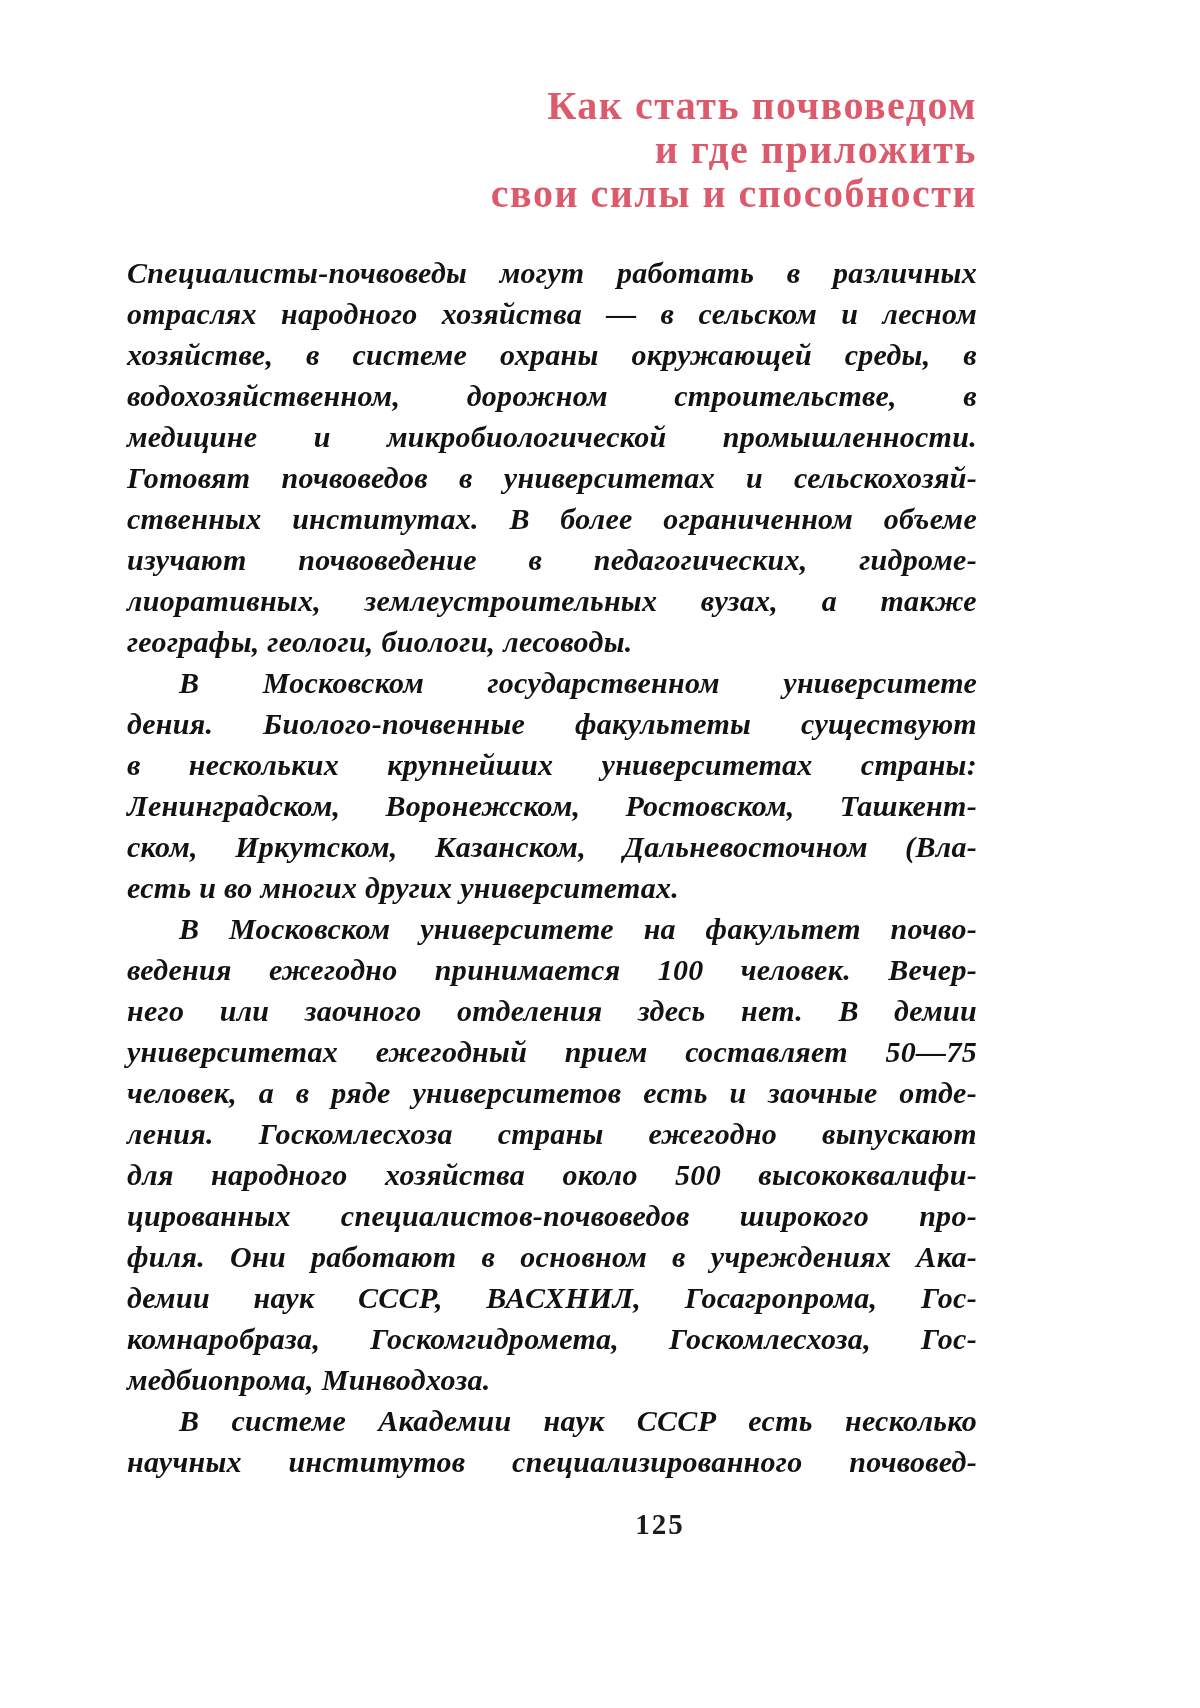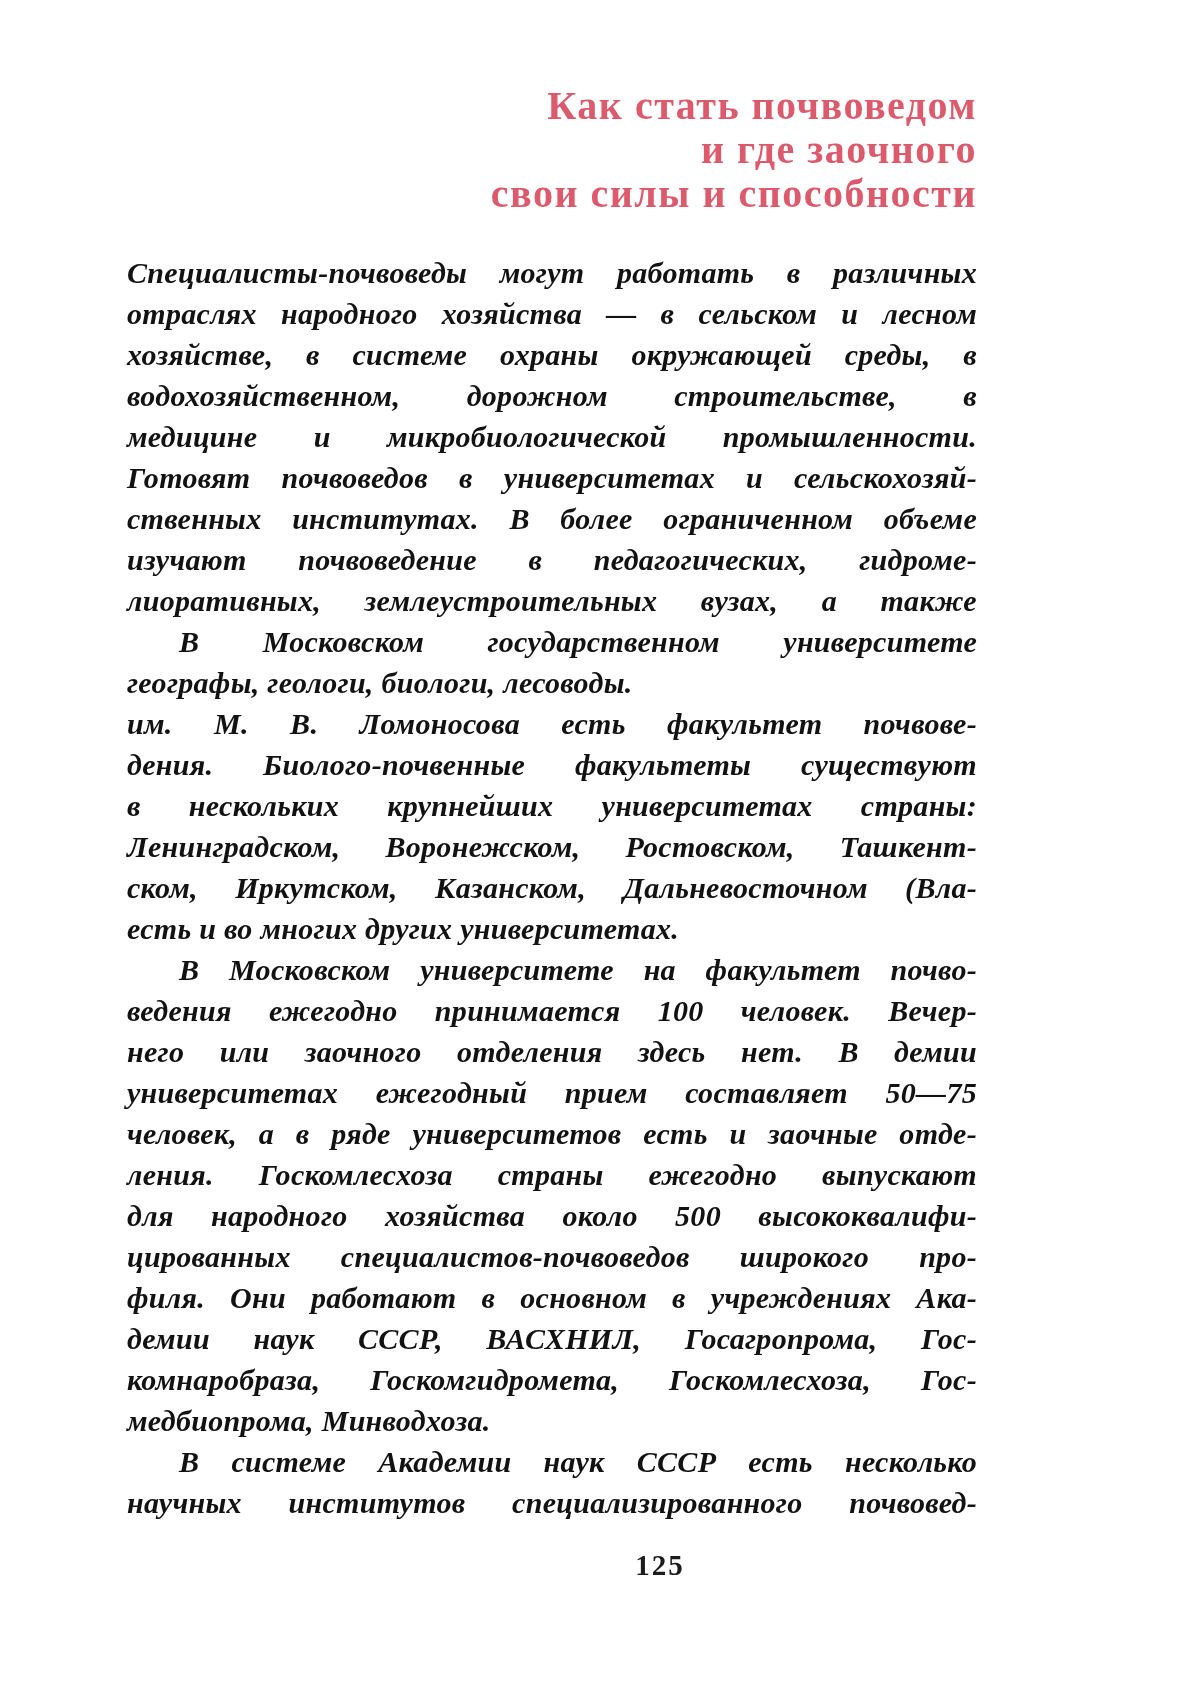--- a/index.html
+++ b/index.html
@@ -65,38 +65,37 @@
   }
 </style>
 </head>
 <body>
 
 <div class="page">
   <div class="content">
 
     <h1 class="title" style="color: rgb(220, 90, 108);">
       <span class="t-line">Как стать почвоведом</span>
-      <span class="t-line">и где заочного</span>
+      <span class="t-line">и где приложить</span>
       <span class="t-line">свои силы и способности</span>
     </h1>
 
     <div class="body-text">
 
     <div class="line">Специалисты-почвоведы могут работать в различных</div>
         <div class="line">отраслях народного хозяйства — в сельском и лесном</div>
         <div class="line">хозяйстве, в системе охраны окружающей среды, в</div>
         <div class="line">водохозяйственном, дорожном строительстве, в</div>
         <div class="line">медицине и микробиологической промышленности.</div>
         <div class="line">Готовят почвоведов в университетах и сельскохозяй-</div>
         <div class="line">ственных институтах. В более ограниченном объеме</div>
         <div class="line">изучают почвоведение в педагогических, гидроме-</div>
         <div class="line">лиоративных, землеустроительных вузах, а также</div>
+        <div class="line end">географы, геологи, биологи, лесоводы.</div>
         <div class="line indent">В Московском государственном университете</div>
-        <div class="line end">географы, геологи, биологи, лесоводы.</div>
-        <div class="line">им. М. В. Ломоносова есть факультет почвове-</div>
         <div class="line">дения. Биолого-почвенные факультеты существуют</div>
         <div class="line">в нескольких крупнейших университетах страны:</div>
         <div class="line">Ленинградском, Воронежском, Ростовском, Ташкент-</div>
         <div class="line">ском, Иркутском, Казанском, Дальневосточном (Вла-</div>
         <div class="line end">есть и во многих других университетах.</div>
         <div class="line indent">В Московском университете на факультет почво-</div>
         <div class="line">ведения ежегодно принимается 100 человек. Вечер-</div>
         <div class="line">него или заочного отделения здесь нет. В демии</div>
         <div class="line">университетах ежегодный прием составляет 50—75</div>
         <div class="line">человек, а в ряде университетов есть и заочные отде-</div>

